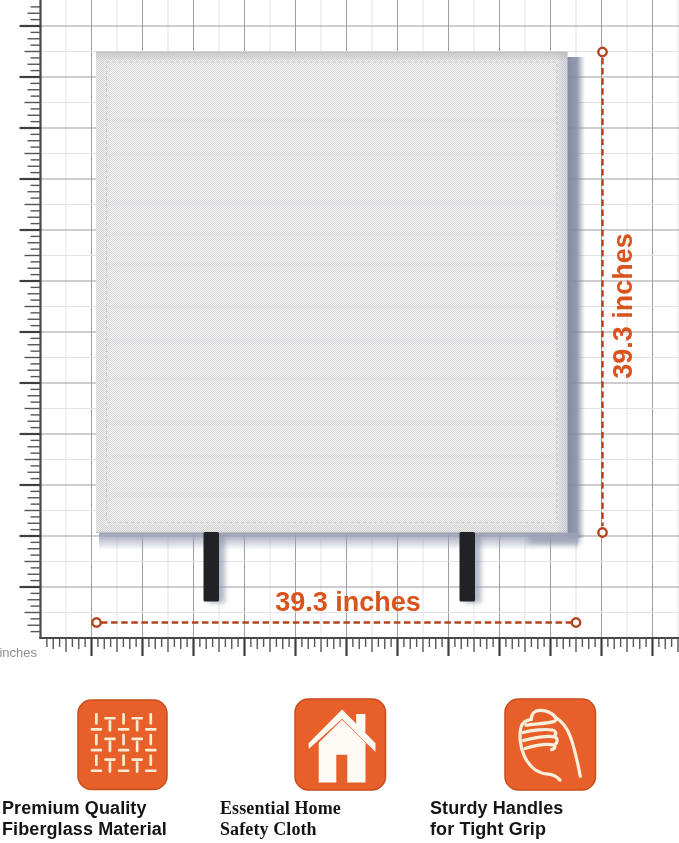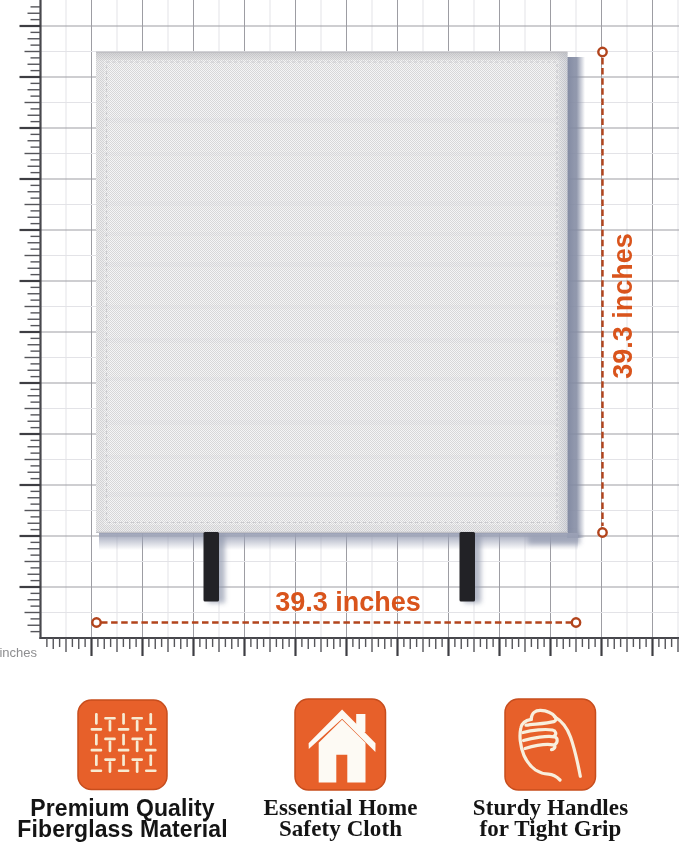--- a/index.html
+++ b/index.html
@@ -1,20 +1,20 @@
 <!DOCTYPE html>
 <html lang="en"><head>
 <meta charset="utf-8">
 <title>Fire Blanket 39.3 inches</title>
 <style>
   html,body{margin:0;padding:0;background:#ffffff;}
   body{width:679px;height:843px;position:relative;overflow:hidden;
        font-family:"Liberation Sans",sans-serif;}
-  .caption{position:absolute;text-align:center;font-weight:bold;color:#141414;
-           font-size:23px;line-height:20.6px;letter-spacing:0.1px;}
+  .caption{position:absolute;text-align:left;font-weight:bold;color:#141414;
+           font-size:18px;line-height:20.6px;letter-spacing:0.1px;}
 </style>
 </head>
 <body>
 
 <svg width="679" height="680" viewBox="0 0 679 680" style="position:absolute;left:0;top:0">
 <defs>
   <pattern id="cloth" width="2" height="2" patternUnits="userSpaceOnUse">
     <rect width="2" height="2" fill="#f5f5f6"></rect>
     <rect width="1" height="1" fill="#d7d7d8"></rect>
     <rect x="1" y="1" width="1" height="1" fill="#d7d7d8"></rect>
@@ -442,13 +442,13 @@
 
 <path d="M26.2 20.4 C20 21.5 16.5 25 15.8 29 C15 33 14.8 38 15.3 42 C15.8 46.5 17 52 19 56.5 C21.5 62 25.5 67.5 30.5 71 C34.5 73.5 39.5 75 43.5 75.2 C47.5 75.4 52 78 55 81"></path>
 </g>
 </g>
 </svg>
 
 <div class="caption" style="left:2px;top:798px;width:241px;">Premium Quality<br>Fiberglass Material</div>
 
 <div class="caption" style="left:220px;top:798px;width:241px;font-family:Liberation Serif, serif;">Essential Home<br>Safety Cloth</div>
 
-<div class="caption" style="left:430px;top:798px;width:241px;font-family:Liberation Serif, serif;">Sturdy Handles<br>for Tight Grip</div>
+<div class="caption" style="left:430px;top:798px;width:241px;">Sturdy Handles<br>for Tight Grip</div>
 
 </body></html>

